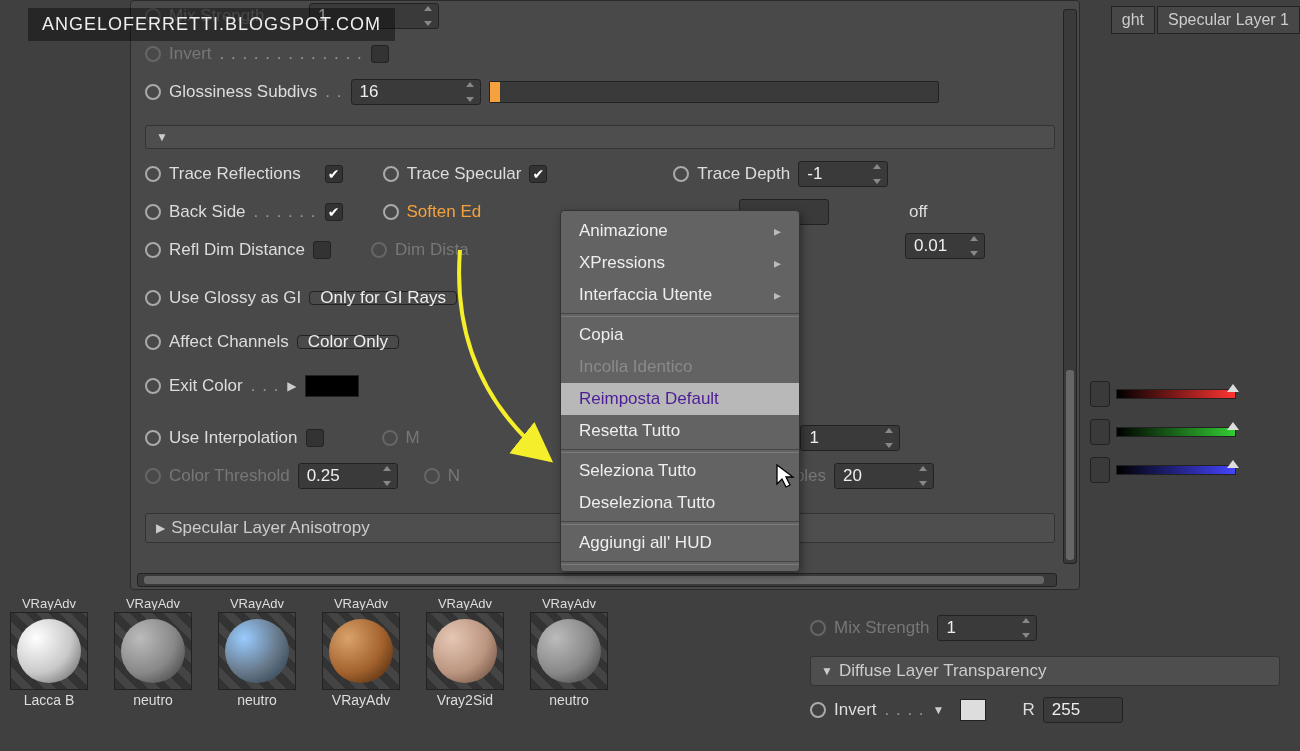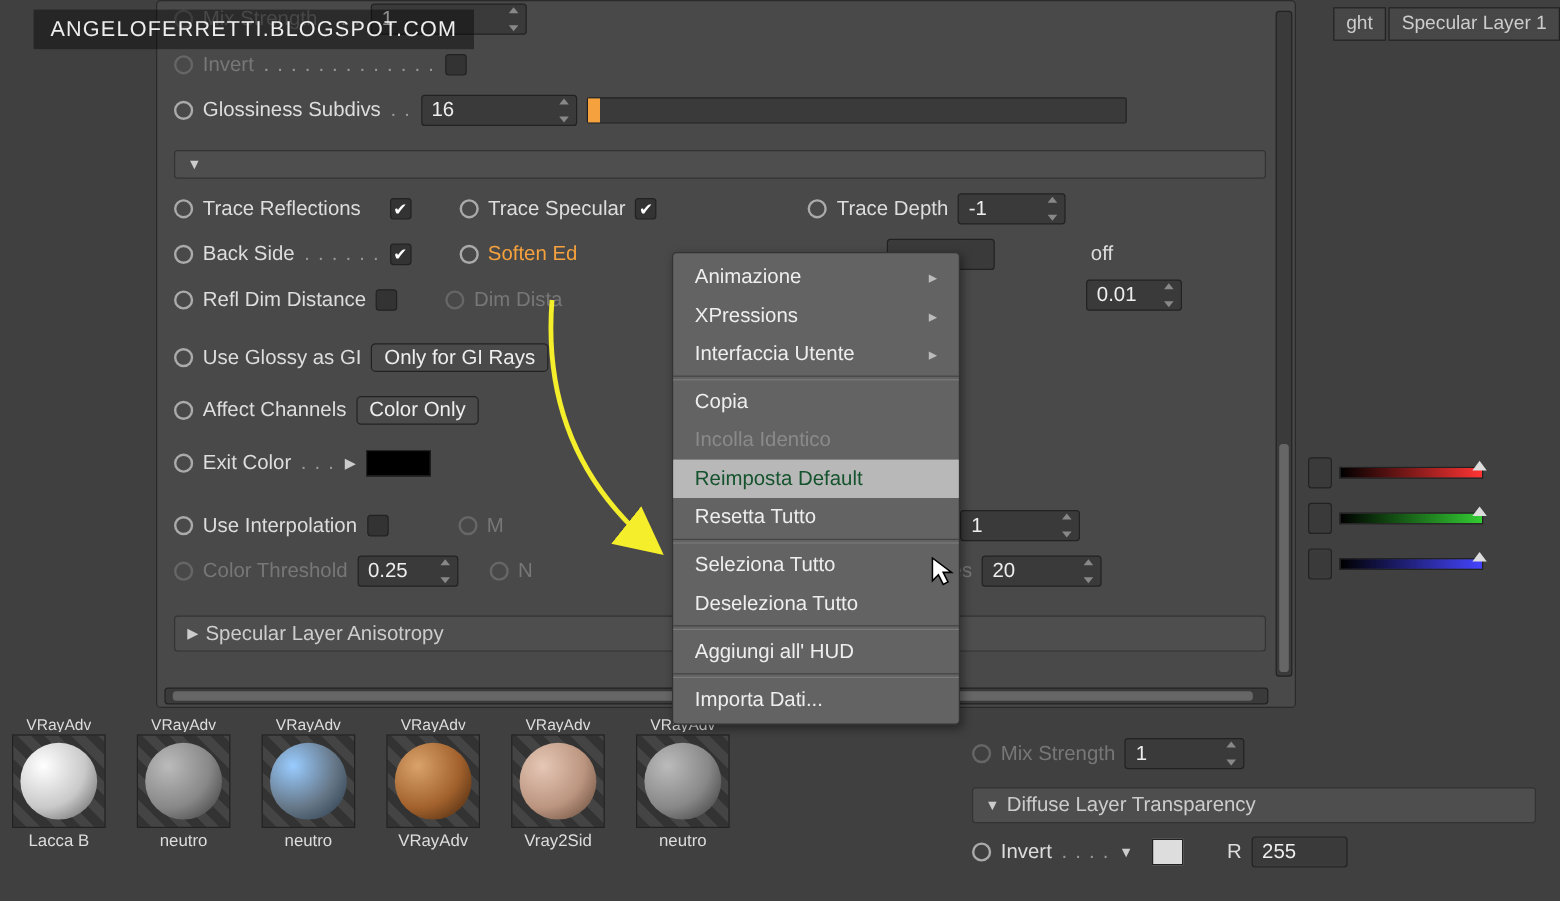--- a/index.html
+++ b/index.html
@@ -122,21 +122,21 @@
     align-items: center; justify-content: center;
     color: #fff;
     font-size: 14px;
   }
   .dropdown {
     background: #4a4a4a;
     border: 1px solid #222;
     border-radius: 4px;
     padding: 1px 10px;
     color: #eee;
-    height: 24px;
+    height: 14px;
     display: inline-flex;
     align-items: center;
   }
   .colorbox {
     width: 54px; height: 22px;
     background: #000;
     border: 1px solid #222;
   }
   .slider-bg {
     display: inline-block;
@@ -166,21 +166,21 @@
     box-shadow: 2px 3px 8px rgba(0,0,0,0.4);
   }
   .ctx .item {
     padding: 6px 18px;
     color: #eee;
     display: flex;
     justify-content: space-between;
     align-items: center;
   }
   .ctx .item.dim { color: #8a8a8a; }
-  .ctx .item.hi { background: #b8b8b8; color: #14532d; }
+  .ctx .item.hi { background: #b8b8b8; color: #4c1d95; }
   .ctx .sep { height: 4px; margin: 2px 0; border-top: 1px solid #444; border-bottom: 1px solid #7a7a7a; }
   .ctx .sub { font-size: 14px; color: #bbb; }
   .cursor {
     position: absolute;
     left: 776px; top: 464px;
     z-index: 300;
   }
   
   .rgb-sliders {
     position: absolute;
@@ -415,21 +415,21 @@
         <span>1</span>
         <span class="spin">
             <div class="up"></div>
             <div class="dn"></div>
           </span>
       </span>
     </div>
     <div class="row">
       <span class="circle dim"></span>
       <span class="label dim">Color Threshold</span>
-      <span class="numbox" style="width:84px">
+      <span class="numbox" style="width:100px">
         <span>0.25</span>
         <span class="spin">
             <div class="up"></div>
             <div class="dn"></div>
           </span>
       </span>
       <span style="width:10px"></span>
       <span class="circle dim"></span>
       <span class="label dim">N</span>
       <span style="width:260px"></span>
@@ -482,23 +482,20 @@
       <span>Seleziona Tutto</span>
     </div>
   <div class="item">
       <span>Deseleziona Tutto</span>
     </div>
   <div class="sep"></div>
   <div class="item">
       <span>Aggiungi all' HUD</span>
     </div>
   <div class="sep"></div>
-  <div class="item">
-      <span>Importa Dati...</span>
-    </div>
 </div>
 
 <svg class="arrow-svg" width="160" height="230">
   <defs>
     <marker id="ah" markerWidth="12" markerHeight="12" refX="9" refY="5" orient="auto">
       <path d="M0,0 L10,5 L0,10 Z" fill="#f5ee2a"></path>
     </marker>
   </defs>
   <path d="M20,10 Q10,140 110,220" stroke="#f5ee2a" stroke-width="4" fill="none" marker-end="url(#ah)"></path>
 </svg>

